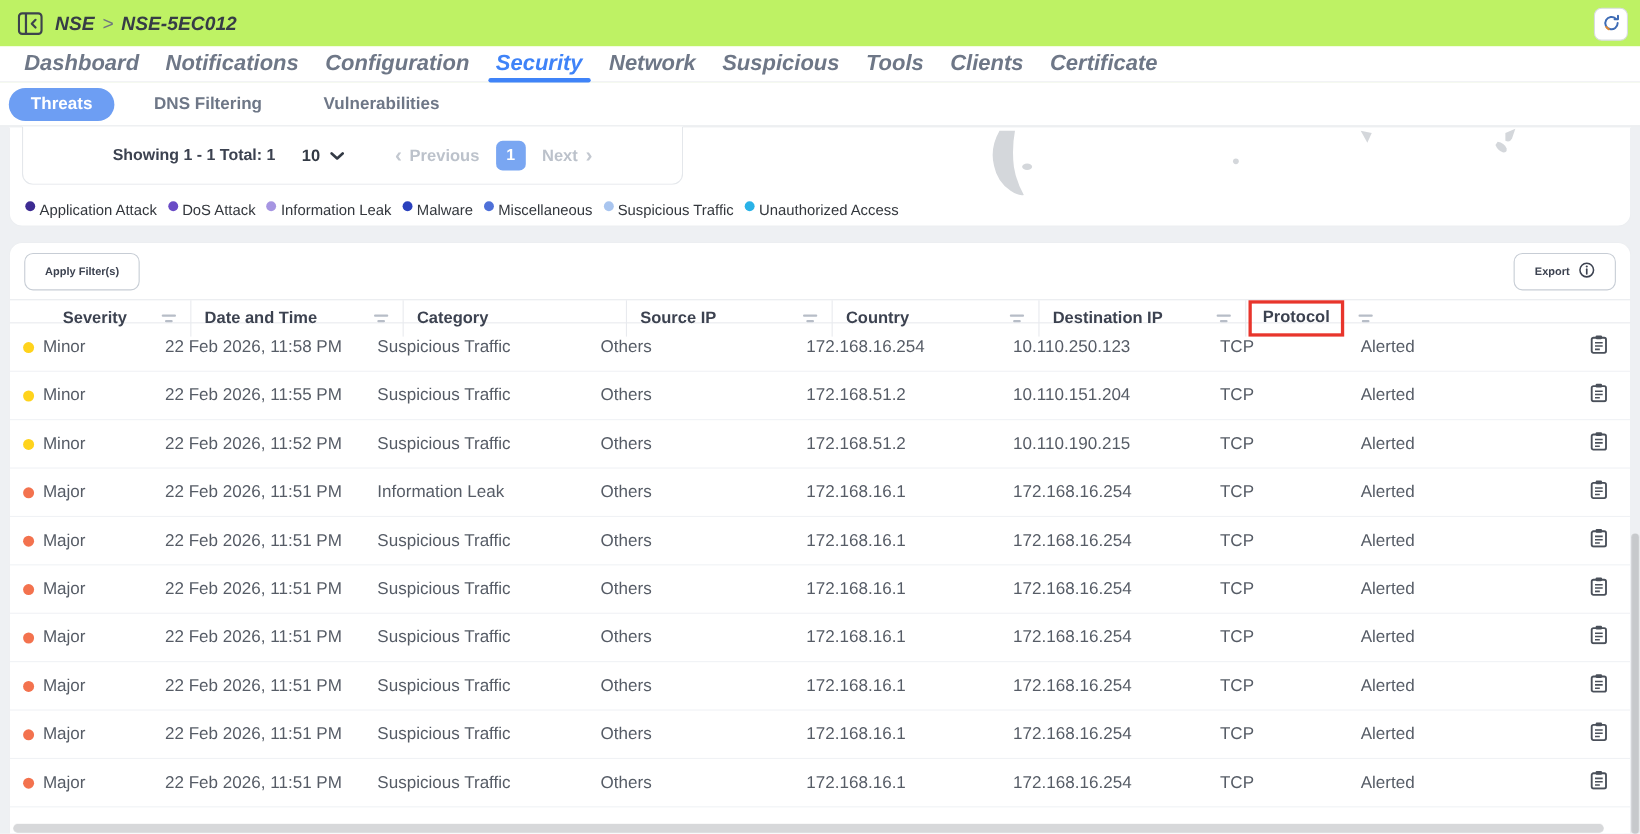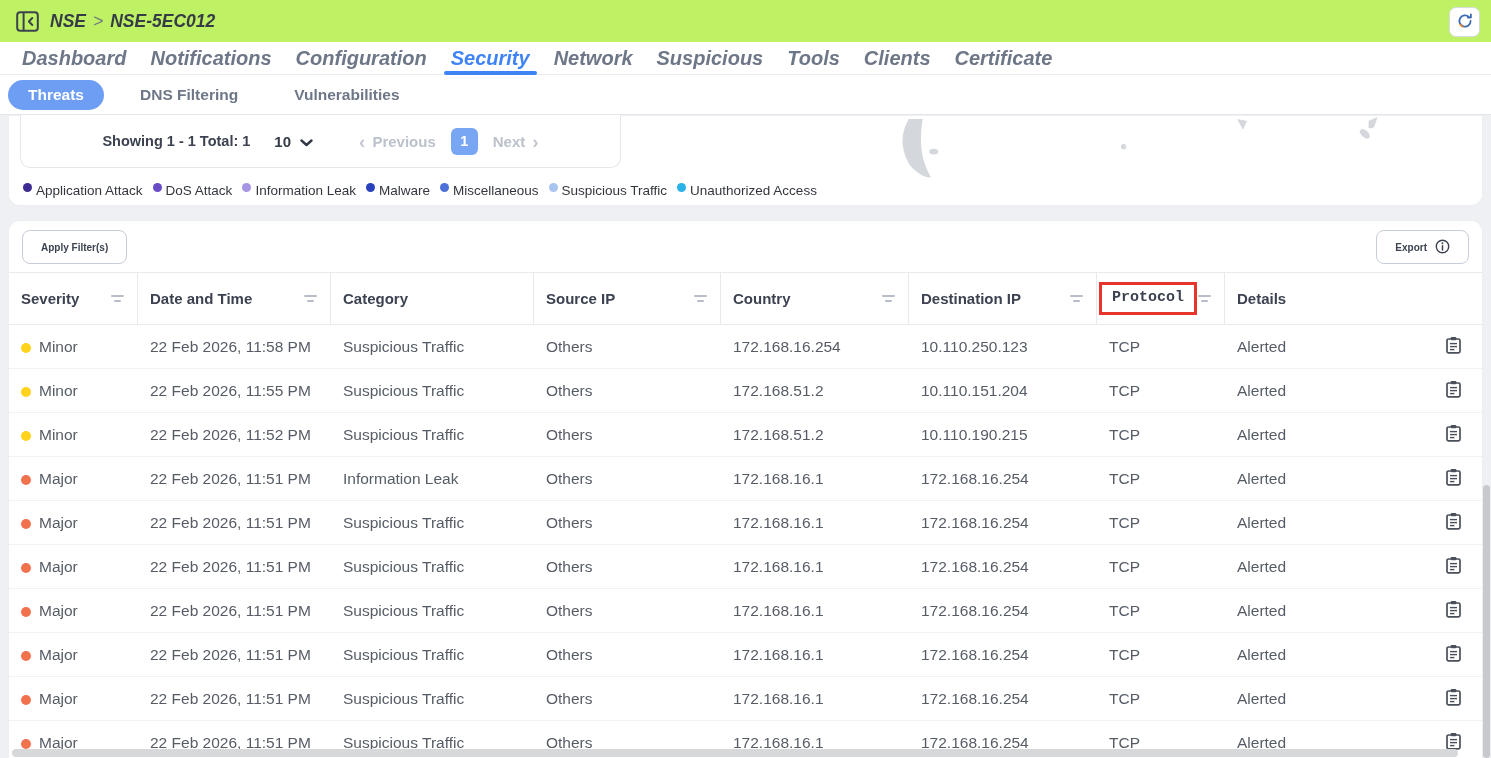--- a/index.html
+++ b/index.html
@@ -44,21 +44,21 @@
   .legend { position:absolute; left:14px; bottom:7px; display:flex; gap:10px; align-items:center; z-index:2; }
   .legend-item { display:flex; gap:4px; font-size:13.5px; font-weight:500; color:#33373d; white-space:nowrap; cursor:pointer; }
   .legend-dot { width:9px; height:9px; border-radius:50%; flex:0 0 auto; }
   
   .table-card { margin:14px 8px 0; height:538px; background:#fff; border:1px solid #eceef1; border-bottom:none;
     border-radius:12px 12px 0 0; position:relative; overflow:visible; }
   .toolbar { display:flex; justify-content:space-between; align-items:center; padding:9px 13px 8px; }
   .btn { height:34px; border:1px solid #c7cdd5; border-radius:8px; background:#fff; font-family:inherit;
     font-weight:700; font-size:10px; color:#3c4250; padding:0 18px; display:flex; align-items:center; gap:8px; cursor:pointer; }
   .grid-cols { display:grid; grid-template-columns:129px 193px 203px 187px 188px 188px 128px 123px 1fr; }
-  .thead { height:53px; border-top:1px solid #e8eaee; border-bottom:1px solid #e8eaee; }
+  .thead { height:22px; border-top:1px solid #e8eaee; border-bottom:1px solid #e8eaee;padding-left:36px; }
   .th { display:flex; align-items:center; padding-left:12px; font-weight:700; font-size:15px; color:#3c4250;
     border-right:1px solid #e8eaee; position:relative; cursor:pointer; }
   .th:last-child { border-right:none; }
   .filter-ic { margin-left:auto; margin-right:13px; display:flex; flex-direction:column; gap:3px; align-items:center; cursor:pointer; }
   .filter-ic i { display:block; height:2px; background:#b7bdc7; border-radius:1px; }
   .filter-ic i:first-child { width:13px; }
   .filter-ic i:last-child { width:7px; }
   .hl { display:inline-flex; align-items:center; border:3px solid #e8352c; padding:4px 10px 6px; margin-left:-10px; position:relative; z-index:3; }
   .hl-tall { display:inline-flex; align-items:center; border:3px solid #e8352c; padding:14px 17px 14px 4px; margin-left:-6px; position:relative; z-index:3; }
   .tbody .tr { height:44px; align-items:center; border-bottom:1px solid #f0f2f5; font-size:15.5px; color:#565c66; cursor:default; }
@@ -246,30 +246,27 @@
         </span>
     </div>
     <div class="th">
       <span>Destination IP</span>
       <span class="filter-ic">
           <i></i>
           <i></i>
         </span>
     </div>
     <div class="th">
-      <span class="hl" style="border-color: rgb(232, 53, 44); font-family: Liberation Mono, monospace;">
+      <span class="hl" style="border-color: rgb(232, 53, 44);">
         <span>Protocol</span>
       </span>
       <span class="filter-ic">
           <i></i>
           <i></i>
         </span>
-    </div>
-    <div class="th">
-      <span>Details</span>
     </div>
   </div>
 
   <div class="tbody">
 
       <div class="tr grid-cols">
         <div class="td">
           <span class="sev-dot" style="background: rgb(255, 211, 28);"></span><span>Minor</span>
         </div>
         <div class="td">22 Feb 2026, 11:58 PM</div>

